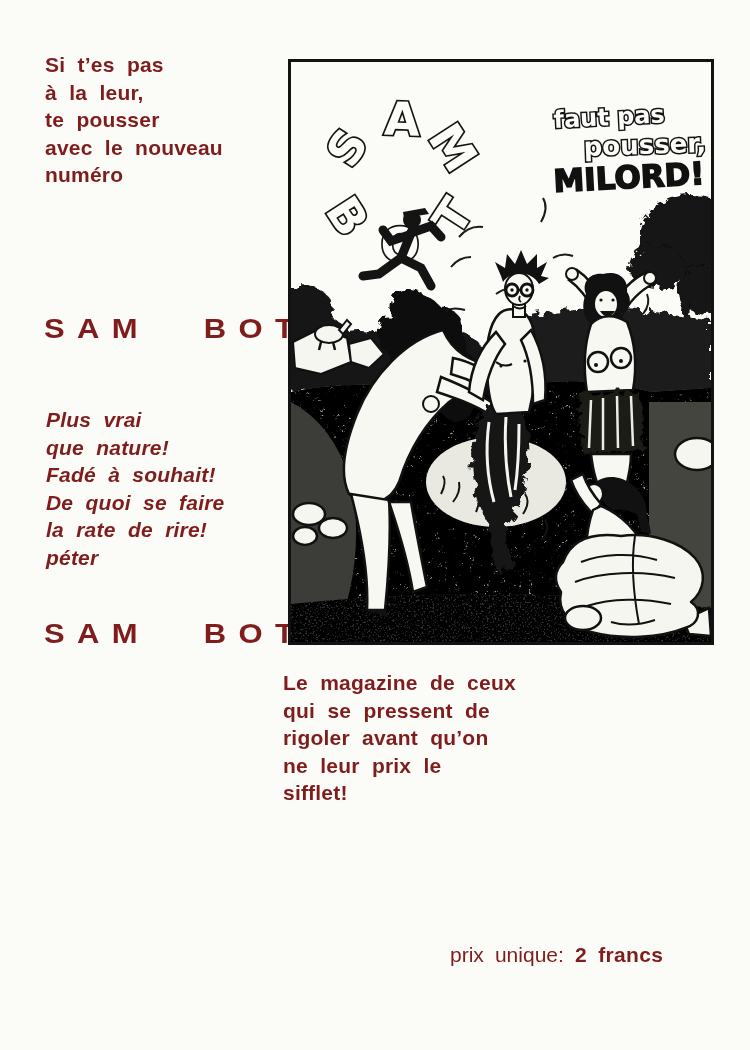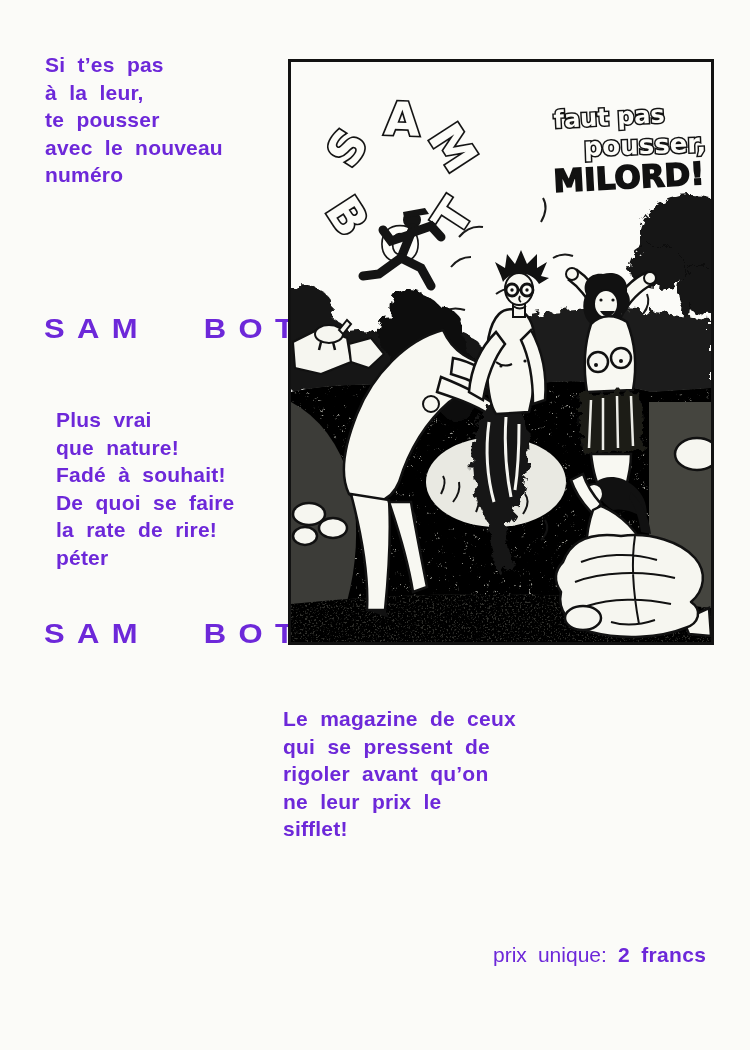--- a/index.html
+++ b/index.html
@@ -1,37 +1,37 @@
 <!DOCTYPE html>
 <html><head>
 <meta charset="utf-8">
 <style>
   html,body{margin:0;padding:0;background:#ffffff;}
   .page{
     position:relative;width:750px;height:1050px;overflow:hidden;
-    background:#fbfbf8;color:#6d28d9;
+    background:#fbfbf8;color:#7f1d1d;
     font-family:"Liberation Sans",sans-serif;
   }
   .block{
     position:absolute;font-weight:bold;font-size:21px;line-height:27.5px;
     letter-spacing:.2px;word-spacing:.30em;white-space:nowrap;
   }
   .samtitle{
     position:absolute;left:44px;font-size:31px;font-weight:bold;
     letter-spacing:.40em;word-spacing:1.05em;white-space:nowrap;
     transform:scaleY(.9);transform-origin:left top;
   }
   .cover{
     position:absolute;left:288px;top:59px;width:426px;height:586px;
     border:3px solid #121212;box-sizing:border-box;background:#fbfbf8;
   }
   .cover svg{display:block;width:100%;height:100%;}
   .price{
     position:absolute;left:450px;top:943px;font-size:21px;
-    word-spacing:.25em;white-space:nowrap;font-weight:normal;margin-left:43px;
+    word-spacing:.25em;white-space:nowrap;font-weight:normal;
   }
   .price b{font-weight:bold;letter-spacing:.3px;}
   .logoletter{
     font-family:"DejaVu Sans",sans-serif;font-weight:bold;font-size:46px;
     fill:#fcfcf8;stroke:#141414;stroke-width:3.4px;paint-order:stroke;
   }
   .bubble{
     font-family:"DejaVu Sans",sans-serif;font-weight:bold;
     fill:#fcfcf8;stroke:#141414;stroke-width:3px;paint-order:stroke;
   }
@@ -48,21 +48,21 @@
   <div class="block" style="left:45px;top:51px;">
     <div>Si t’es pas</div>
     <div>à la leur,</div>
     <div>te pousser</div>
     <div>avec le nouveau</div>
     <div>numéro</div>
   </div>
 
   <div class="samtitle" style="top:313px;">SAM BOT</div>
 
-  <div class="block" style="left:56px;top:406px;">
+  <div class="block" style="left:46px;top:406px;font-style:italic;">
     <div>Plus vrai</div>
     <div>que nature!</div>
     <div>Fadé à souhait!</div>
     <div>De quoi se faire</div>
     <div>la rate de rire!</div>
     <div>péter</div>
   </div>
 
   <div class="samtitle" style="top:618px;">SAM BOT</div>
 
@@ -256,21 +256,21 @@
       </g>
 
       <g>
         <text class="bubble" x="263" y="66" font-size="24" transform="rotate(-3 263 66)">faut pas</text>
         <text class="bubble" x="293" y="94" font-size="26" transform="rotate(-2 293 94)">pousser,</text>
         <text class="solidtitle" x="263" y="130" font-size="31" transform="rotate(-3 263 130)">MILORD!</text>
       </g>
     </svg>
   </div>
 
-  <div class="block" style="left:283px;top:705px;">
+  <div class="block" style="left:283px;top:669px;">
     <div>Le magazine de ceux</div>
     <div>qui se pressent de</div>
     <div>rigoler avant qu’on</div>
     <div>ne leur prix le</div>
     <div>sifflet!</div>
   </div>
 
   <div class="price">
     <span>prix unique:</span>
     <b>2 francs</b>

